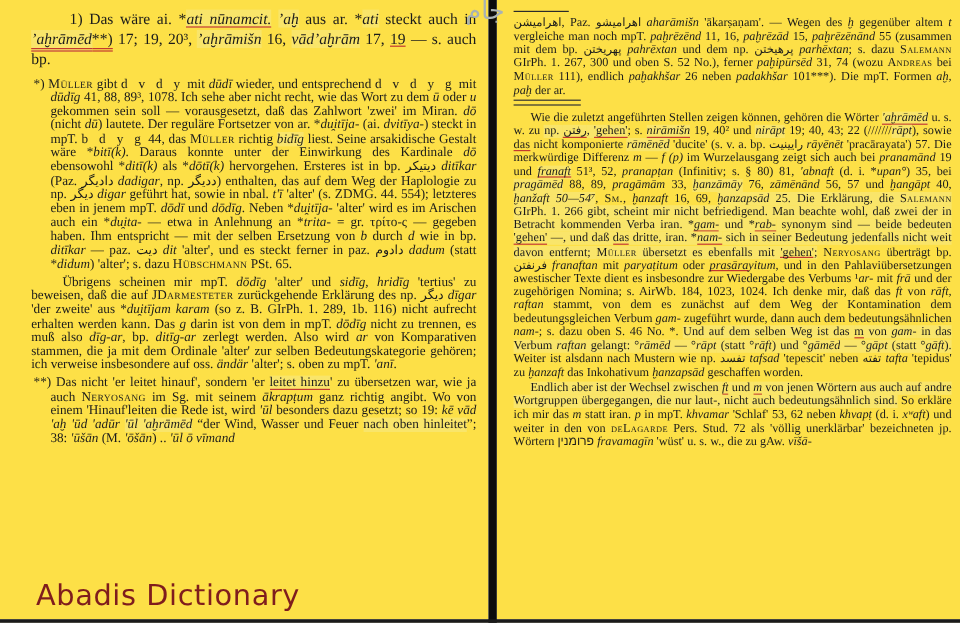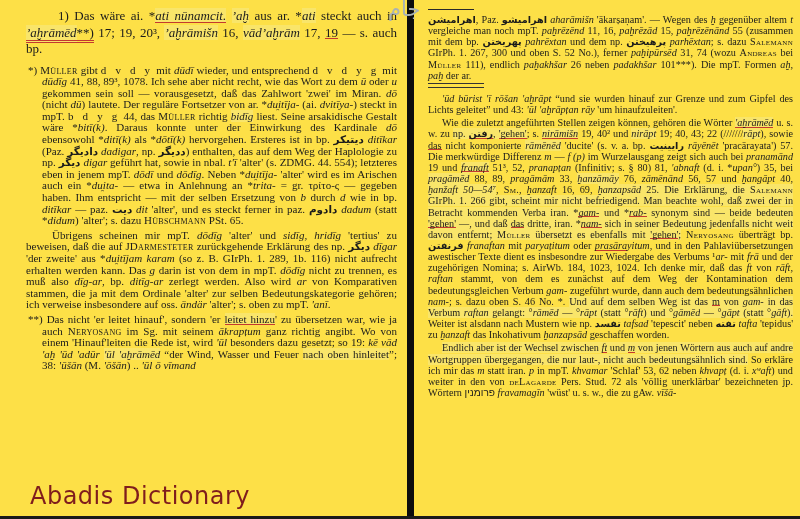--- a/index.html
+++ b/index.html
@@ -26,21 +26,21 @@
   
   .it{font-style:italic;}
   .sc{font-variant:small-caps;letter-spacing:.3px;}
   .sp{letter-spacing:3px;}
   .hl{background-color:#f9e56a;}
   .rul{
     background-image:linear-gradient(#c4392f,#c4392f);
     background-size:100% 1.4px;background-repeat:no-repeat;background-position:0 100%;
   }
   .dul{border-bottom:3px double #c4392f;}
-  .ar{font-family:"DejaVu Sans", sans-serif;font-size:.95em;font-weight:bold;}
+  .ar{font-family:"DejaVu Sans", sans-serif;font-size:.95em;}
   .heb{font-family:Liberation Sans, sans-serif;}
   
   .rule-single{width:46px;border-top:1.6px solid #2a2a2a;margin:3px 0 4px 0;}
   .rule-double{width:56px;height:3px;border-top:1px solid #333;border-bottom:1px solid #333;margin:2px 0 5px 0;}
   
   #queryword{
     position:absolute;top:-3px;left:388px;z-index:7;direction:rtl;
     font-family:"DejaVu Sans", sans-serif;font-size:21px;color:#a9b2b4;
   }
   #watermark{
@@ -56,20 +56,19 @@
       <p class="main first"><span>1) Das wäre ai. *</span><span class="it hl rul">ati nūnamcit.</span><span> </span><span class="it hl">ʼaḫ</span><span> aus ar. *</span><span class="it hl">ati</span><span> steckt auch in </span><span class="it hl dul">ʼaḫrāmēd</span><span class="dul">**)</span><span> 17; 19, 20³, </span><span class="it hl">ʼaḫrāmišn</span><span> 16, </span><span class="it hl">vādʼaḫrām</span><span> 17, </span><span class="rul">19</span><span> — s. auch bp.</span></p>
       <p class="fn hang"><span>*) </span><span class="sc">Müller</span><span> gibt </span><span class="sp">d v d y</span><span> mit </span><span class="it">dūdī</span><span> wieder, und entsprechend </span><span class="sp">d v d y g</span><span> mit </span><span class="it">dūdīg</span><span> 41, 88, 89³, 1078. Ich sehe aber nicht recht, wie das Wort zu dem </span><span class="it">ū</span><span> oder </span><span class="it">u</span><span> gekommen sein soll — vorausgesetzt, daß das Zahlwort 'zwei' im Miran. </span><span class="it">dō</span><span> (nicht </span><span class="it">dū</span><span>) lautete. Der reguläre Fortsetzer von ar. *</span><span class="it">du̯itīja-</span><span> (ai. </span><span class="it">dvitīya-</span><span>) steckt in mpT. </span><span class="sp">b d y g</span><span> 44, das </span><span class="sc">Müller</span><span> richtig </span><span class="it hl">bidīg</span><span> liest. Seine arsakidische Gestalt wäre *</span><span class="it">bitī(k)</span><span>. Daraus konnte unter der Einwirkung des Kardinale </span><span class="it">dō</span><span> ebensowohl *</span><span class="it">ditī(k)</span><span> als *</span><span class="it">dōtī(k)</span><span> hervorgehen. Ersteres ist in bp. </span><span class="ar">ديتيكر</span><span> </span><span class="it">ditīkar</span><span> (Paz. </span><span class="ar">داديگر</span><span> </span><span class="it">dadigar</span><span>, np. </span><span class="ar">دديگر</span><span>) enthalten, das auf dem Weg der Haplologie zu np. </span><span class="ar">ديگر</span><span> </span><span class="it">digar</span><span> geführt hat, sowie in nbal. </span><span class="it">t'ī</span><span> 'alter' (s. ZDMG. 44. 554); letzteres eben in jenem mpT. </span><span class="it">dōdī</span><span> und </span><span class="it">dōdīg</span><span>. Neben *</span><span class="it">du̯itīja-</span><span> 'alter' wird es im Arischen auch ein *</span><span class="it">du̯ita-</span><span> — etwa in Anlehnung an *</span><span class="it">trita-</span><span> = gr. τρίτο-ς — gegeben haben. Ihm entspricht — mit der selben Ersetzung von </span><span class="it">b</span><span> durch </span><span class="it">d</span><span> wie in bp. </span><span class="it">ditīkar</span><span> — paz. </span><span class="ar">ديت</span><span> </span><span class="it">dit</span><span> 'alter', und es steckt ferner in paz. </span><span class="ar">دادوم</span><span> </span><span class="it">dadum</span><span> (statt *</span><span class="it">didum</span><span>) 'alter'; s. dazu </span><span class="sc">Hübschmann</span><span> PSt. 65.</span></p>
       <p class="fn fn-cont"><span>Übrigens scheinen mir mpT. </span><span class="it">dōdīg</span><span> 'alter' und </span><span class="it">sidīg, hridīg</span><span> 'tertius' zu beweisen, daß die auf J</span><span class="sc">Darmesteter</span><span> zurückgehende Erklärung des np. </span><span class="ar">ديگر</span><span> </span><span class="it">dīgar</span><span> 'der zweite' aus *</span><span class="it">du̯itījam karam</span><span> (so z. B. GIrPh. 1. 289, 1b. 116) nicht aufrecht erhalten werden kann. Das </span><span class="it">g</span><span> darin ist von dem in mpT. </span><span class="it">dōdīg</span><span> nicht zu trennen, es muß also </span><span class="it">dīg-ar</span><span>, bp. </span><span class="it">ditīg-ar</span><span> zerlegt werden. Also wird </span><span class="it">ar</span><span> von Komparativen stammen, die ja mit dem Ordinale 'alter' zur selben Bedeutungskategorie gehören; ich verweise insbesondere auf oss. </span><span class="it">ändär</span><span> 'alter'; s. oben zu mpT. </span><span class="it">'anī</span><span>.</span></p>
       <p class="fn hang"><span>**) Das nicht 'er leitet hinauf', sondern 'er </span><span class="hl rul">leitet hinzu</span><span>' zu übersetzen war, wie ja auch </span><span class="sc">Neryosang</span><span> im Sg. mit seinem </span><span class="it">ākrapṭum</span><span> ganz richtig angibt. Wo von einem 'Hinauf'leiten die Rede ist, wird </span><span class="it">'ūl</span><span> besonders dazu gesetzt; so 19: </span><span class="it">kē vād 'aḫ 'ūd 'adūr</span><span> </span><span class="it hl">'ūl 'aḫrāmēd</span><span> “der Wind, Wasser und Feuer </span><span class="hl">nach oben hinleitet</span><span>”; 38: </span><span class="it">'ūšān</span><span> (M. </span><span class="it">'ōšān</span><span>) .. </span><span class="it">'ūl ō vīmand</span></p>
     </div>
   <div id="divider"></div>
   <div class="page" id="right-page">
       <div class="rule-single"></div>
       <p class="fnr"><span class="ar">اهراميشن</span><span>, Paz. </span><span class="ar">اهراميشو</span><span> </span><span class="it">aharāmišn</span><span> 'ākarṣaṇam'. — Wegen des </span><span class="it">ḫ</span><span> gegenüber altem </span><span class="it">t</span><span> vergleiche man noch mpT. </span><span class="it">paḫrēzēnd</span><span> 11, 16, </span><span class="it">paḫrēzād</span><span> 15, </span><span class="it">paḫrēzēnānd</span><span> 55 (zusammen mit dem bp. </span><span class="ar">پهريختن</span><span> </span><span class="it">pahrēxtan</span><span> und dem np. </span><span class="ar">پرهيختن</span><span> </span><span class="it">parhēxtan</span><span>; s. dazu </span><span class="sc">Salemann</span><span> GIrPh. 1. 267, 300 und oben S. 52 No.), ferner </span><span class="it">paḫipūrsēd</span><span> 31, 74 (wozu </span><span class="sc">Andreas</span><span> bei </span><span class="sc">Müller</span><span> 111), endlich </span><span class="it">paḫakhšar</span><span> 26 neben </span><span class="it">padakhšar</span><span> 101***). Die mpT. Formen </span><span class="it">aḫ, paḫ</span><span> der ar.</span></p>
       <div class="rule-double"></div>
-      <p class="ind"><span class="it">'ūd būrist 'ī rōšan 'aḫrāpt</span><span> “und sie wurden hinauf zur Grenze und zum Gipfel des Lichts geleitet” und 43: </span><span class="it">'ūl 'aḫrāpṭan rāy</span><span> 'um hinaufzuleiten'.</span></p>
       <p class="ind"><span>Wie die zuletzt angeführten Stellen zeigen können, gehören die Wörter </span><span class="it hl rul">'aḫrāmēd</span><span> u. s. w. zu </span><span class="hl">np. </span><span class="ar hl rul">رفتن</span><span class="hl">, </span><span class="hl rul">'gehen'</span><span>; s. </span><span class="it hl rul">nirāmišn</span><span> 19, 40² und </span><span class="it hl">nirāpt</span><span> 19; 40, 43; 22 (///////</span><span class="it hl">rāpt</span><span>), sowie </span><span class="rul">das</span><span> nicht komponierte </span><span class="it hl">rāmēnēd</span><span> 'ducite' (s. v. a. bp. </span><span class="ar">رايينيت</span><span> </span><span class="it">rāyēnēt</span><span> 'pracārayata') 57. Die merkwürdige Differenz </span><span class="it">m</span><span> — </span><span class="it">f (p)</span><span> im Wurzelausgang zeigt sich auch bei </span><span class="it">pranamānd</span><span> 19 und </span><span class="it hl rul">franaft</span><span> 51³, 52, </span><span class="it">pranapṭan</span><span> (Infinitiv; s. § 80) 81, </span><span class="it">'abnaft</span><span> (d. i. *</span><span class="it">upan°</span><span>) 35, bei </span><span class="it hl">pragāmēd</span><span> 88, 89, </span><span class="it">pragāmām</span><span> 33, </span><span class="it hl">ḫanzāmāy</span><span> 76, </span><span class="it">zāmēnānd</span><span> 56, 57 und </span><span class="it">ḫangāpt</span><span> 40, </span><span class="it hl">ḫanžaft 50—54⁷</span><span>, </span><span class="sc">Sm.</span><span>, </span><span class="it">ḫanzaft</span><span> 16, 69, </span><span class="it hl">ḫanzapsād</span><span class="hl"> 25. Die Erklärung, die </span><span class="sc hl">Salemann</span><span class="hl"> GIrPh. 1. 266 gibt, scheint mir nicht befriedigend. Man beachte wohl, daß zwei der in Betracht kommenden Verba iran. *</span><span class="it hl rul">gam-</span><span class="hl"> und *</span><span class="it hl rul">rab-</span><span class="hl"> synonym sind — beide bedeuten </span><span class="hl rul">'gehen'</span><span class="hl"> —, und daß </span><span class="hl rul">das</span><span class="hl"> dritte, iran. *</span><span class="it hl rul">nam-</span><span class="hl"> sich in seiner Bedeutung jedenfalls nicht weit davon entfernt; </span><span class="sc hl">Müller</span><span class="hl"> übersetzt es ebenfalls mit </span><span class="hl rul">'gehen'</span><span class="hl">;</span><span> </span><span class="sc">Neryosang</span><span> überträgt bp. </span><span class="ar">فرنفتن</span><span> </span><span class="it">franaftan</span><span> mit </span><span class="it">paryaṭitum</span><span> oder </span><span class="it rul">prasāra</span><span class="it">yitum</span><span>, und in den Pahlaviübersetzungen awestischer Texte dient es insbesondre zur Wiedergabe des Verbums ¹</span><span class="it">ar-</span><span> mit </span><span class="it">frā</span><span> und der zugehörigen Nomina; s. AirWb. 184, 1023, 1024. Ich denke mir, daß das </span><span class="it">ft</span><span> von </span><span class="it">rāft, raftan</span><span> stammt, von dem es zunächst auf dem Weg der Kontamination dem bedeutungsgleichen Verbum </span><span class="it">gam-</span><span> zugeführt wurde, dann auch dem bedeutungsähnlichen </span><span class="it">nam-</span><span>; s. dazu oben S. 46 No. *. </span><span class="hl">Und auf dem selben Weg ist das </span><span class="hl rul">m</span><span class="hl"> von </span><span class="it hl">gam-</span><span class="hl"> in das Verbum </span><span class="it hl">raftan</span><span class="hl"> gelangt: °</span><span class="it hl">rāmēd</span><span class="hl"> — °</span><span class="it hl">rāpt</span><span class="hl"> (statt °</span><span class="it hl">rāft</span><span class="hl">) und °</span><span class="it hl">gāmēd</span><span class="hl"> — °</span><span class="it hl">gāpt</span><span class="hl"> (statt °</span><span class="it hl">gāft</span><span class="hl">).</span><span> Weiter ist alsdann nach Mustern wie np. </span><span class="ar">تفسد</span><span> </span><span class="it">tafsad</span><span> 'tepescit' neben </span><span class="ar">تفته</span><span> </span><span class="it">tafta</span><span> 'tepidus' zu </span><span class="it">ḫanzaft</span><span> das Inkohativum </span><span class="it">ḫanzapsād</span><span> geschaffen worden.</span></p>
       <p class="ind"><span class="hl">Endlich aber ist der Wechsel zwischen </span><span class="it hl rul">ft</span><span class="hl"> und </span><span class="it hl rul">m</span><span class="hl"> von jenen Wörtern aus auch auf andre Wortgruppen übergegangen, die nur laut-, nicht auch bedeutungsähnlich sind.</span><span> So erkläre ich mir das </span><span class="it">m</span><span> statt iran. </span><span class="it">p</span><span> in mpT. </span><span class="it">khvamar</span><span> 'Schlaf' 53, 62 neben </span><span class="it">khvapṭ</span><span> (d. i. </span><span class="it">xʷaft</span><span>) und weiter in den von </span><span class="sc">deLagarde</span><span> Pers. Stud. 72 als 'völlig unerklärbar' bezeichneten jp. Wörtern </span><span class="heb">פרומנין</span><span> </span><span class="it">fravamagīn</span><span> 'wüst' u. s. w., die zu gAw. </span><span class="it">vīšā-</span></p>
     </div>
   <div id="bottombar"></div>
   <div id="queryword">جام</div>
   <div id="watermark">Abadis Dictionary</div>
 </div>
 
 </body></html>

